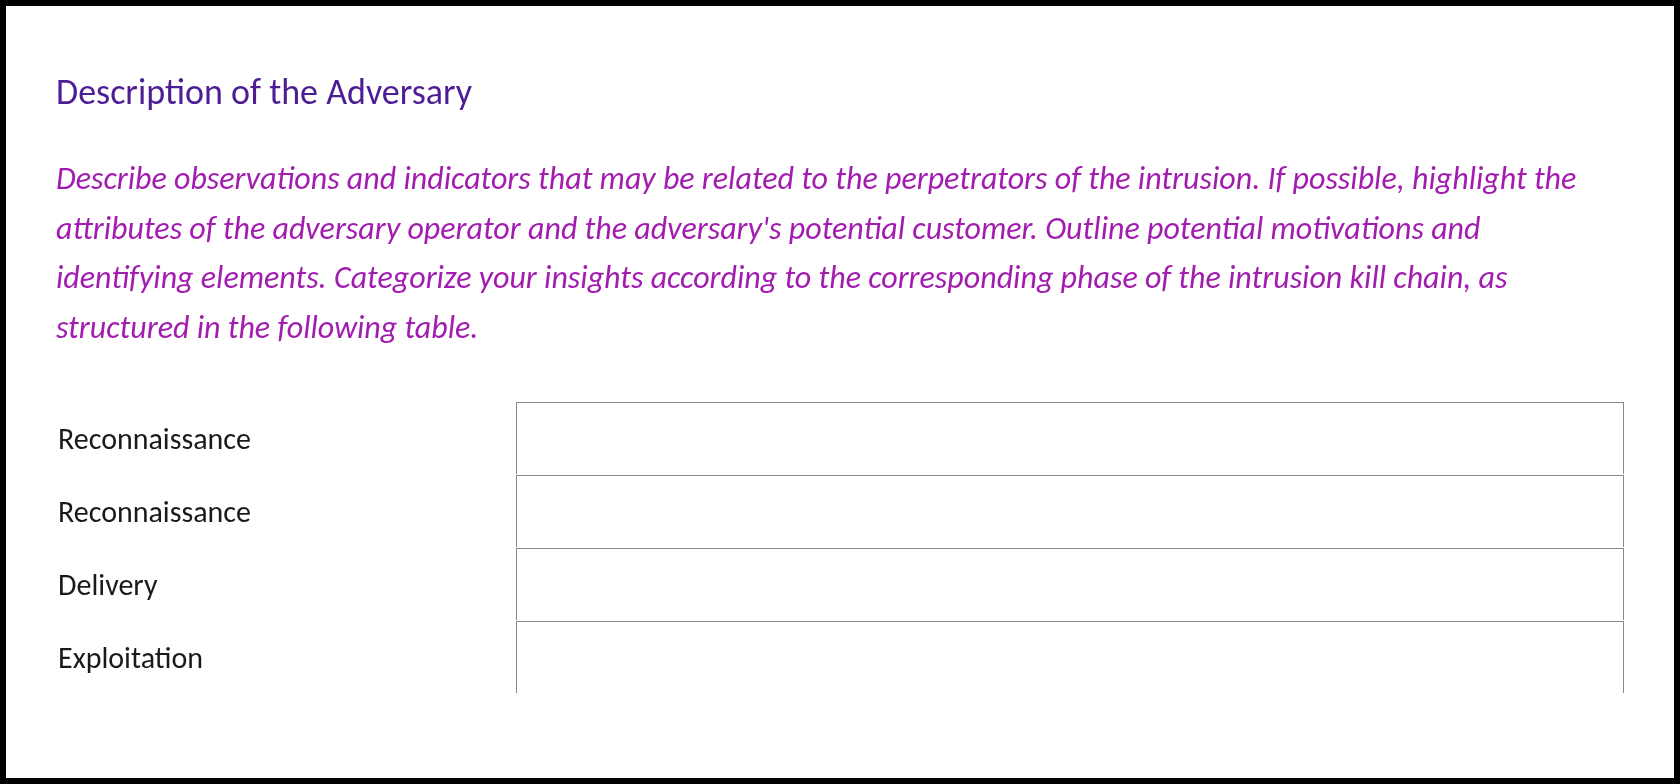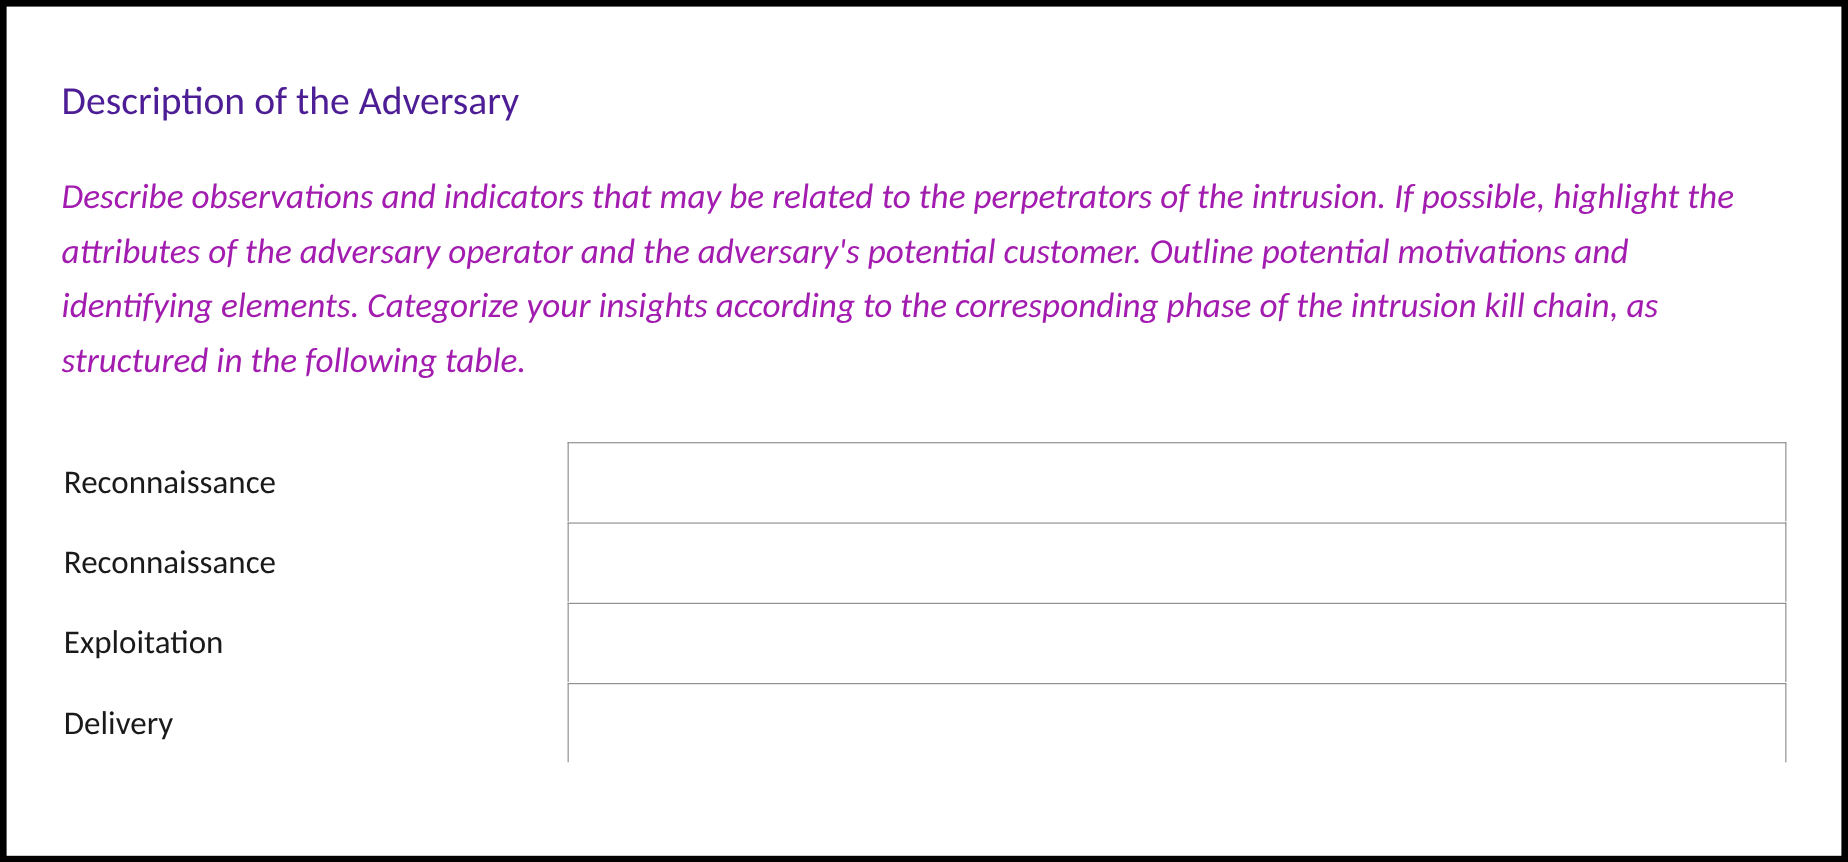--- a/index.html
+++ b/index.html
@@ -74,21 +74,21 @@
   <div class="table-container">
     <div class="table-row">
       <div class="row-label">Reconnaissance</div>
       <div class="row-cell"></div>
     </div>
     <div class="table-row">
       <div class="row-label">Reconnaissance</div>
       <div class="row-cell"></div>
     </div>
     <div class="table-row">
-      <div class="row-label">Exploitation</div>
+      <div class="row-label">Delivery</div>
       <div class="row-cell"></div>
     </div>
     <div class="table-row">
-      <div class="row-label">Delivery</div>
+      <div class="row-label">Exploitation</div>
       <div class="row-cell"></div>
     </div>
   </div>
 </div>
 
 </body></html>

